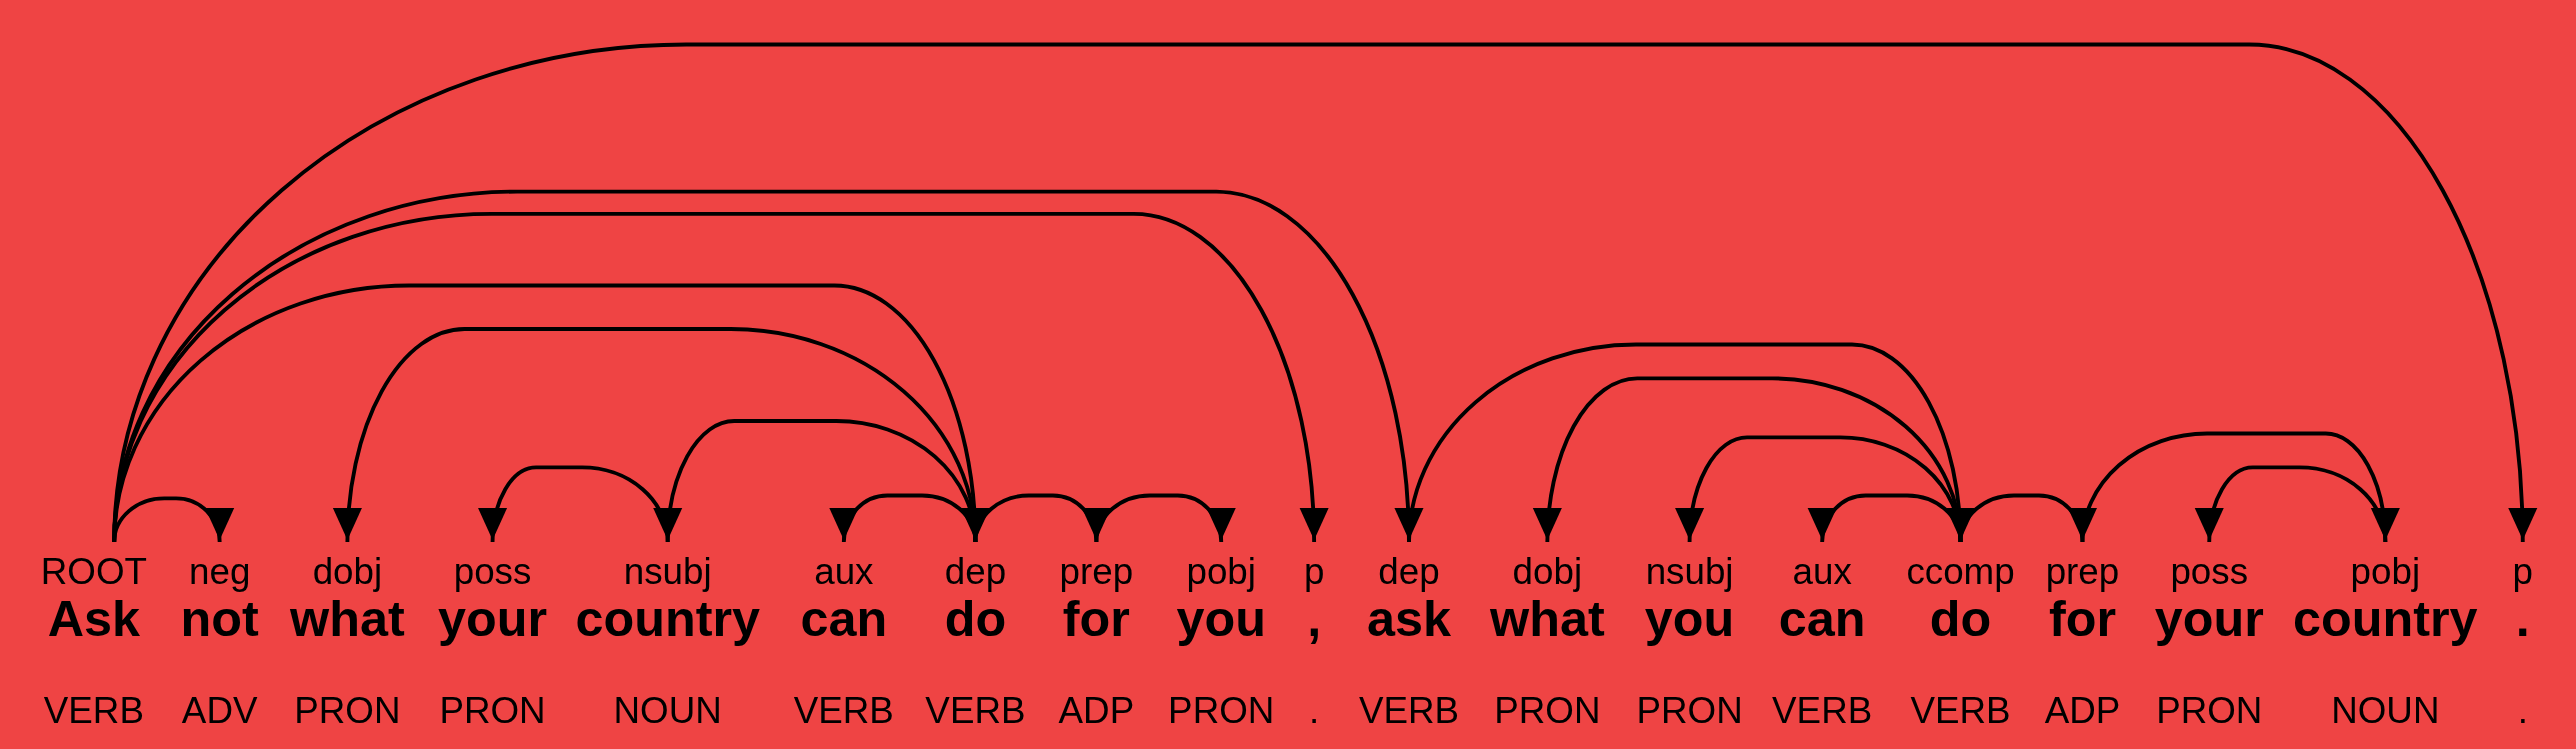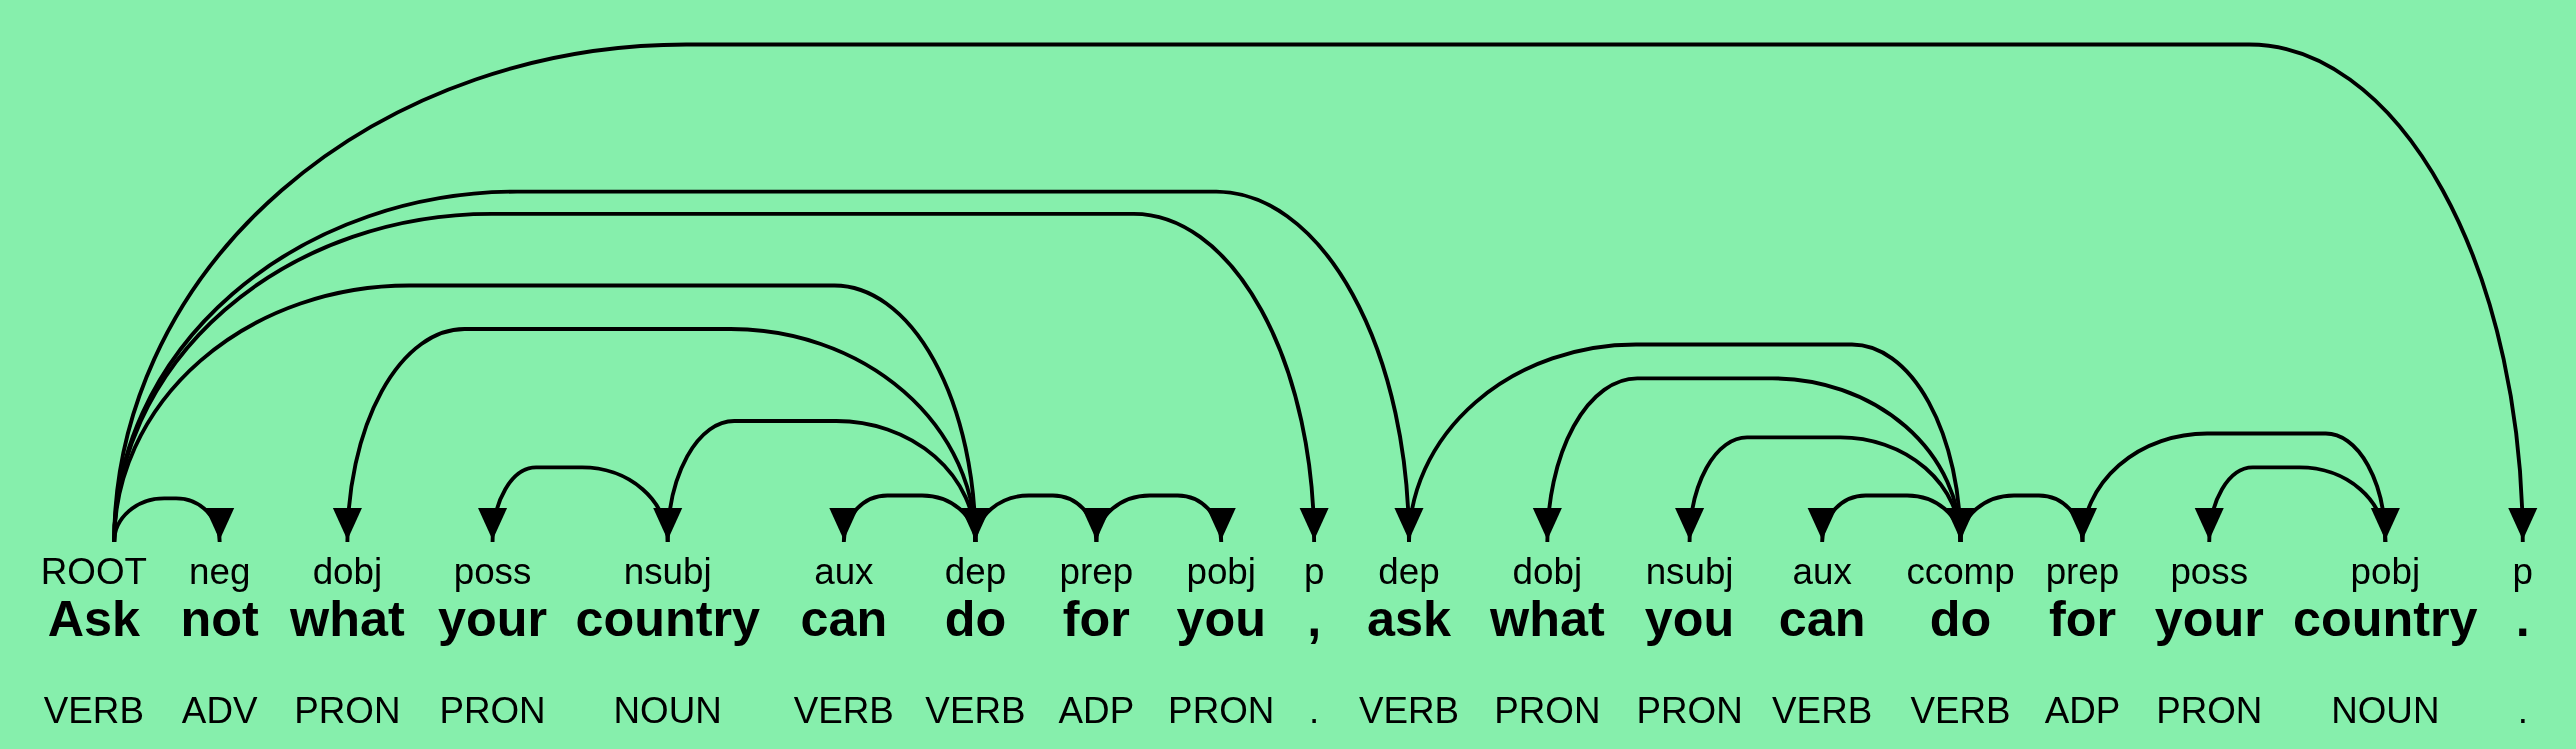--- a/index.html
+++ b/index.html
@@ -4,21 +4,21 @@
 <style>
   html, body {
     margin: 0;
     padding: 0;
     background: #ffffff;
   }
   .parse-wrap {
     position: relative;
     width: 2576px;
     height: 750px;
-    background: #86efac;
+    background: #ef4444;
     overflow: hidden;
   }
   svg { display: block; }
   text {
     font-family: "Liberation Sans", "DejaVu Sans", sans-serif;
     fill: #000000;
   }
   .dep-label { font-size: 38px; }
   .word      { font-size: 52px; font-weight: bold; }
   .pos       { font-size: 38px; }

